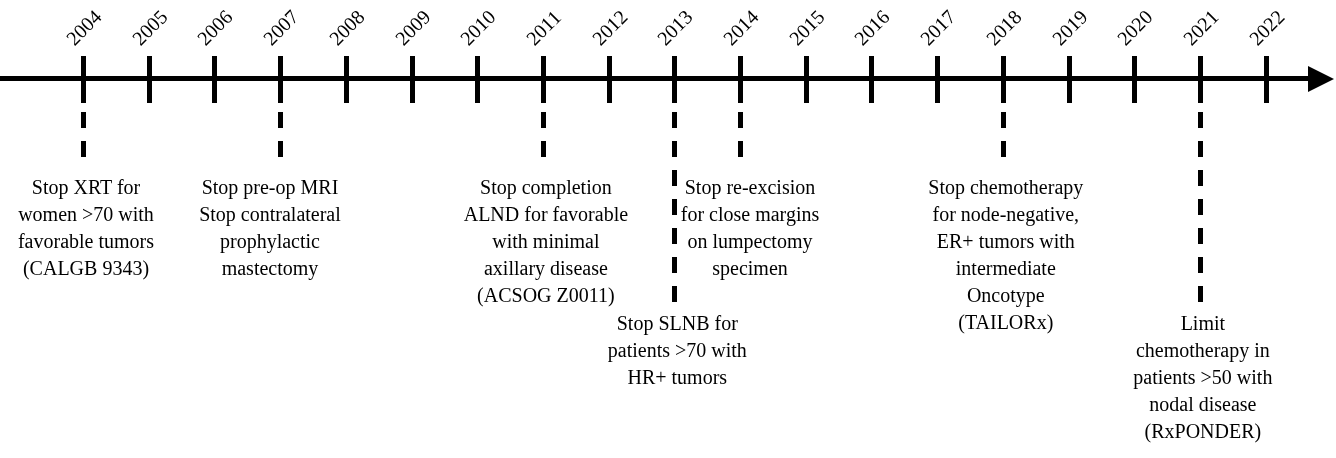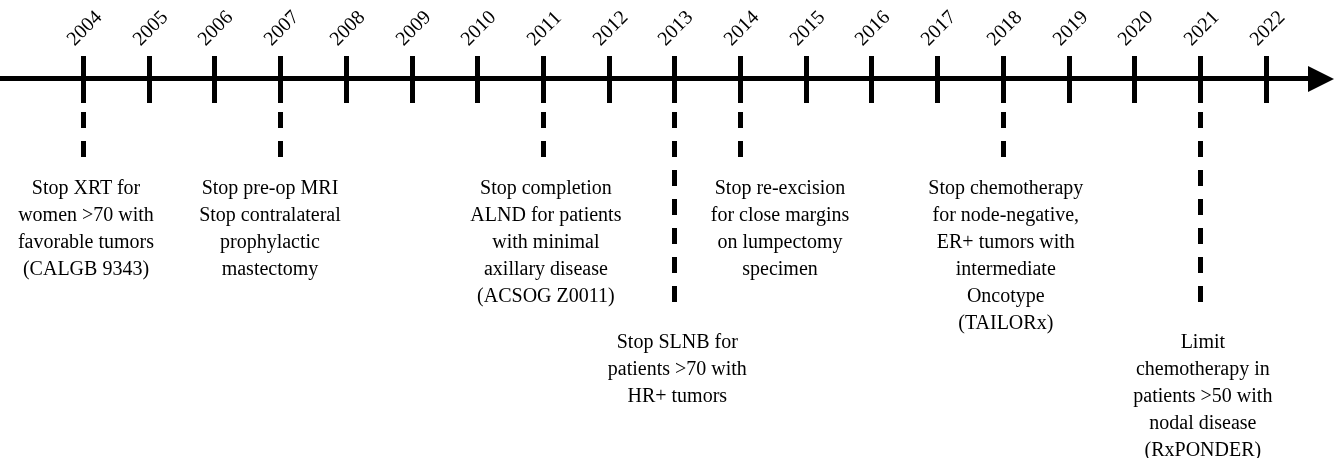--- a/index.html
+++ b/index.html
@@ -59,21 +59,21 @@
   .event-text {
     position: absolute;
     width: 230px;
     transform: translateX(-50%);
     text-align: center;
     font-size: 20px;
     line-height: 27px;
     white-space: pre-line;
   }
   .event-text.upper { top: 174px; }
-  .event-text.lower { top: 328px; }
+  .event-text.lower { top: 310px; }
 </style>
 </head>
 <body>
 
 <div class="canvas">
   <div class="axis"></div>
   <div class="arrowhead"></div>
   <div id="ticks-layer">
       <div class="tick" style="left: 81px;"></div>
       <div class="year-label" style="left: 78px;">2004</div>
@@ -120,30 +120,30 @@
 women &gt;70 with
 favorable tumors
 (CALGB 9343)</div>
       <div class="connector upper" style="left: 278.1px;"></div>
       <div class="event-text upper" style="left: 270px;">Stop pre-op MRI
 Stop contralateral
 prophylactic
 mastectomy</div>
       <div class="connector upper" style="left: 540.9px;"></div>
       <div class="event-text upper" style="left: 545.9px;">Stop completion
-ALND for patients
+ALND for favorable
 with minimal
 axillary disease
 (ACSOG Z0011)</div>
       <div class="connector lower" style="left: 672.3px;"></div>
       <div class="event-text lower" style="left: 677.3px;">Stop SLNB for
 patients &gt;70 with
 HR+ tumors</div>
       <div class="connector upper" style="left: 738px;"></div>
-      <div class="event-text upper" style="left: 780px;">Stop re-excision
+      <div class="event-text upper" style="left: 750px;">Stop re-excision
 for close margins
 on lumpectomy
 specimen</div>
       <div class="connector upper" style="left: 1000.8px;"></div>
       <div class="event-text upper" style="left: 1005.8px;">Stop chemotherapy
 for node-negative,
 ER+ tumors with
 intermediate
 Oncotype
 (TAILORx)</div>

